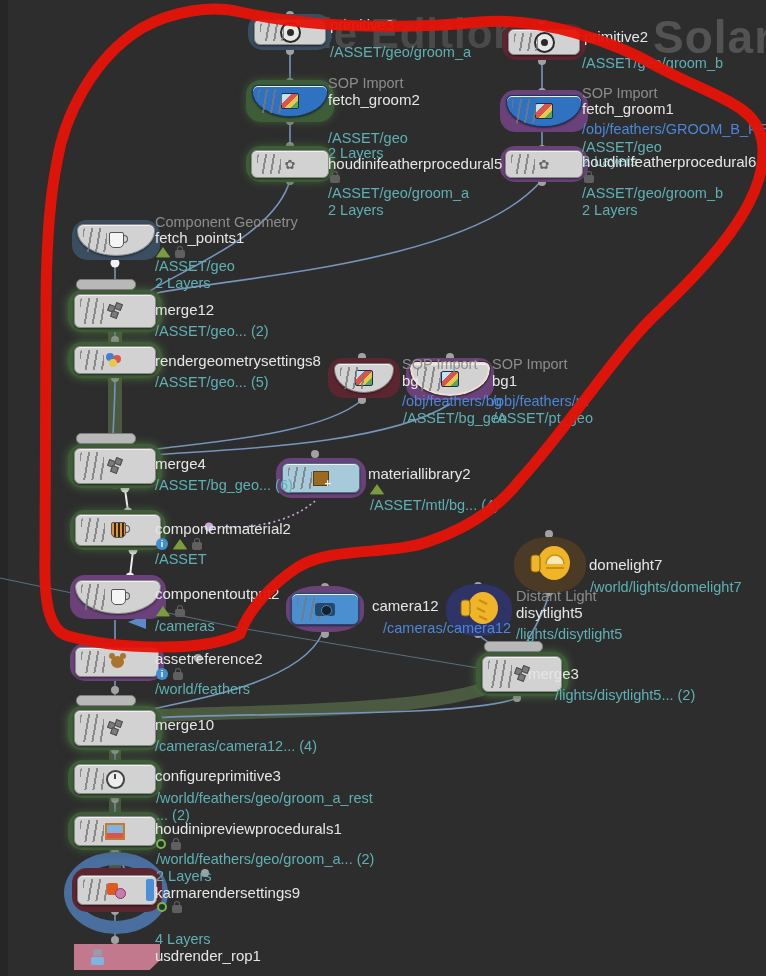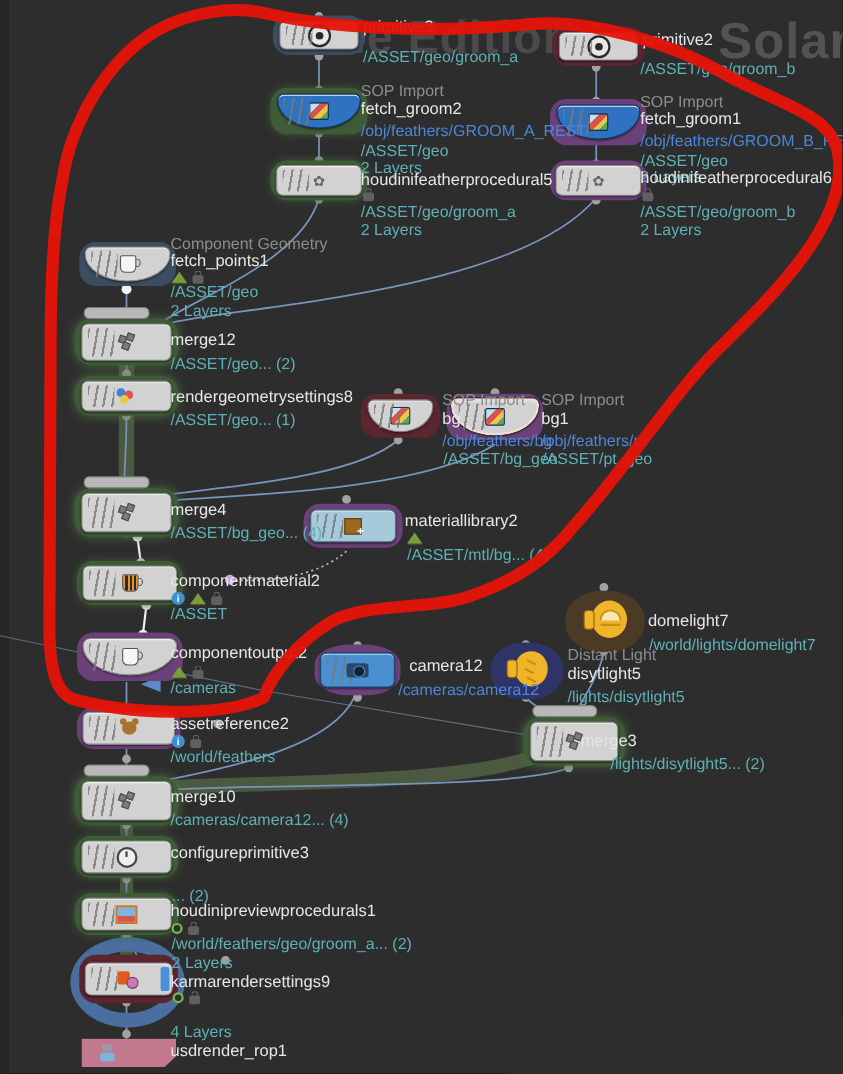--- a/index.html
+++ b/index.html
@@ -197,21 +197,20 @@
   <div class="lbl pth" style="left:582px;top:55px">/ASSET/geo/groom_b</div>
 
   <div class="node" style="left:246px;top:80px;width:88px;height:42px;background:var(--ring_green);box-shadow:0 0 8px #3f5c38;">
     <div class="body sop" style="width:74px;height:30px;">
       <div class="stripes"></div>
       <span class="i-box"></span>
     </div>
   </div>
   <div class="lbl hdr" style="left:328px;top:75px">SOP Import</div>
   <div class="lbl nm" style="left:328px;top:91px">fetch_groom2</div>
-  <div class="lbl pthb" style="left:328px;top:112px">/obj/feathers/GROOM_A_REST</div>
   <div class="lbl pth" style="left:328px;top:130px">/ASSET/geo</div>
   <div class="lbl lay" style="left:328px;top:145px">2 Layers</div>
 
   <div class="node" style="left:500px;top:90px;width:88px;height:42px;background:var(--ring_purple);">
     <div class="body sop" style="width:74px;height:30px;">
       <div class="stripes"></div>
       <span class="i-box"></span>
     </div>
   </div>
   <div class="lbl hdr" style="left:582px;top:85px">SOP Import</div>
@@ -279,21 +278,21 @@
     <div class="body" style="width:80px;height:26px;">
       <div class="stripes"></div>
       <span class="i-rgs">
         <i style="left:0;top:0;background:#3f7fd9"></i>
           <i style="left:7px;top:2px;background:#d9534f"></i>
           <i style="left:3px;top:6px;background:#e8c84a"></i>
       </span>
     </div>
   </div>
   <div class="lbl nm" style="left:155px;top:352px">rendergeometrysettings8</div>
-  <div class="lbl pth" style="left:155px;top:374px">/ASSET/geo... (1)</div>
+  <div class="lbl pth" style="left:155px;top:374px">/ASSET/geo... (5)</div>
 
   <div class="node" style="left:328px;top:358px;width:72px;height:40px;background:var(--ring_maroon);">
     <div class="body sop" style="width:58px;height:28px;background:#d2d2d2;border-color:#777;">
       <div class="stripes"></div>
       <span class="i-box"></span>
     </div>
   </div>
   <div class="lbl hdr" style="left:402px;top:356px">SOP Import</div>
   <div class="lbl nm" style="left:402px;top:372px">bg</div>
   <div class="lbl pthb" style="left:402px;top:393px">/obj/feathers/bg</div>
@@ -315,21 +314,21 @@
     <div class="body" style="width:80px;height:34px;">
       <div class="stripes"></div>
       <span class="i-merge">
           <i style="left:2px;top:2px"></i>
           <i style="left:9px;top:0"></i>
           <i style="left:5px;top:8px"></i>
         </span>
     </div>
   </div>
   <div class="lbl nm" style="left:155px;top:455px">merge4</div>
-  <div class="lbl pth" style="left:155px;top:477px">/ASSET/bg_geo... (4)</div>
+  <div class="lbl pth" style="left:155px;top:477px">/ASSET/bg_geo... (6)</div>
 
   <div class="node" style="left:276px;top:458px;width:90px;height:40px;background:var(--ring_purple);">
     <div class="body mat" style="width:76px;height:28px;">
       <div class="stripes"></div>
       <span class="i-matbox"></span>
     </div>
   </div>
   <div class="lbl nm" style="left:368px;top:465px">materiallibrary2</div>
   <div class="badges" style="left:370px;top:484px">
       <span class="b-mound"></span>
@@ -365,21 +364,21 @@
 
   <div class="node" style="left:286px;top:586px;width:78px;height:46px;background:var(--ring_purple);border-radius:40%;">
     <div class="body" style="width:66px;height:30px;background:#4a8fd0;border-color:#1d4a77;">
       <div class="stripes"></div>
       <span class="i-cam">
           <i></i>
         </span>
     </div>
   </div>
   <div class="lbl nm" style="left:372px;top:597px">camera12</div>
-  <div class="lbl pthb" style="left:362px;top:620px">/cameras/camera12</div>
+  <div class="lbl pthb" style="left:383px;top:620px">/cameras/camera12</div>
 
   <div class="blob" style="left:446px;top:584px;width:66px;height:52px;background:var(--ring_navy);">
     <svg width="44" height="40" viewBox="0 0 44 40">
       <ellipse cx="26" cy="18" rx="15" ry="16" fill="#f0b429"></ellipse>
       <rect x="4" y="10" width="9" height="16" rx="3" fill="#f0b429" stroke="#8a6210" stroke-width="1"></rect>
       <path d="M22,10 L30,14 M20,18 L28,22 M22,26 L30,30" stroke="#c98f12" stroke-width="2"></path>
     </svg>
   </div>
   <div class="lbl hdr" style="left:516px;top:588px">Distant Light</div>
   <div class="lbl nm" style="left:516px;top:604px">disytlight5</div>
@@ -437,20 +436,21 @@
   <div class="lbl nm" style="left:155px;top:716px">merge10</div>
   <div class="lbl pth" style="left:155px;top:738px">/cameras/camera12... (4)</div>
 
   <div class="node" style="left:68px;top:760px;width:94px;height:38px;background:var(--ring_green);box-shadow:0 0 8px #3f5c38;">
     <div class="body" style="width:80px;height:28px;">
       <div class="stripes"></div>
       <span class="i-clock"></span>
     </div>
   </div>
   <div class="lbl nm" style="left:155px;top:767px">configureprimitive3</div>
+  <div class="lbl pth" style="left:156px;top:790px">/world/feathers/geo/groom_a_rest</div>
   <div class="lbl pth" style="left:156px;top:807px">... (2)</div>
 
   <div class="node" style="left:68px;top:812px;width:94px;height:38px;background:var(--ring_green);box-shadow:0 0 8px #3f5c38;">
     <div class="body" style="width:80px;height:28px;">
       <div class="stripes"></div>
       <span class="i-pic"></span>
     </div>
   </div>
   <div class="lbl nm" style="left:155px;top:820px">houdinipreviewprocedurals1</div>
   <div class="badges" style="left:156px;top:838px">

